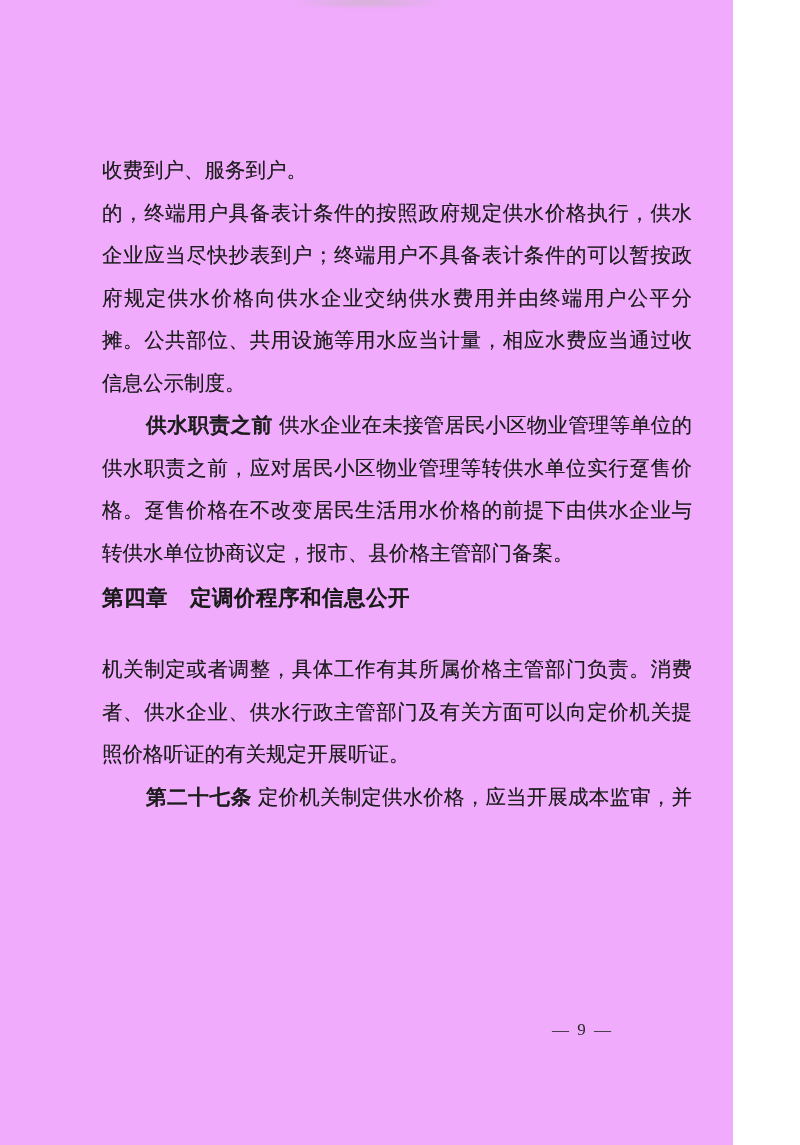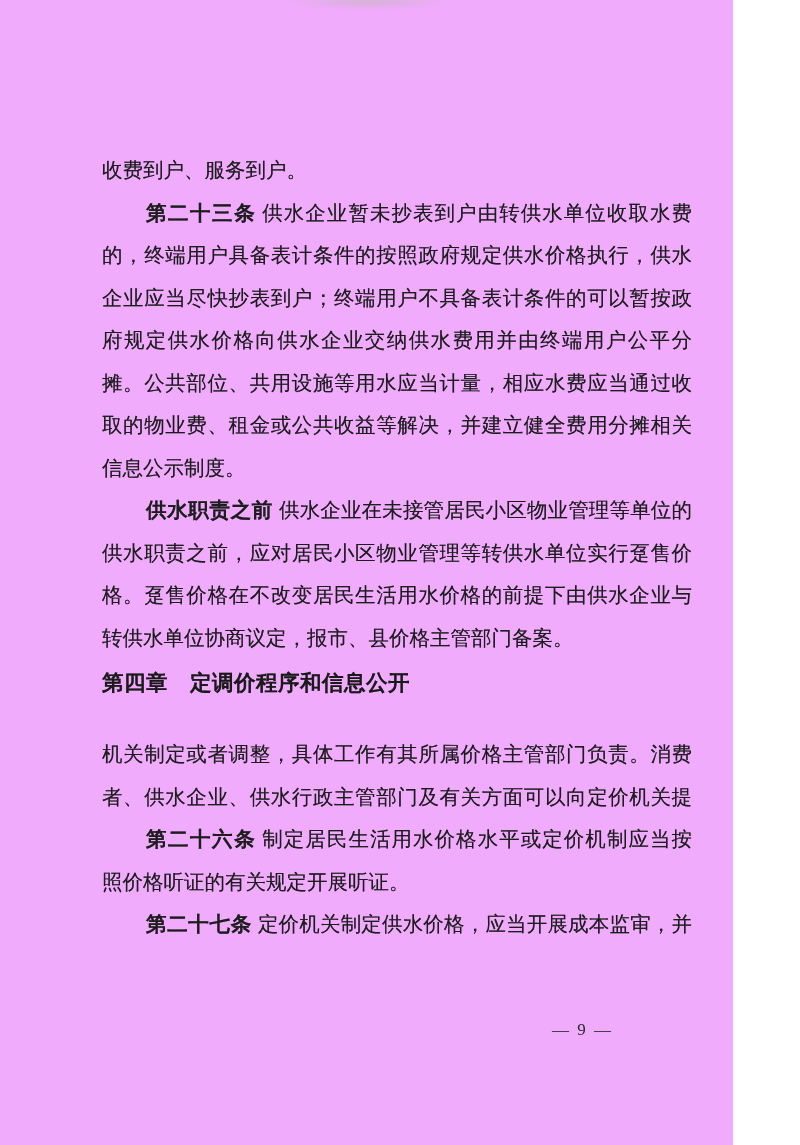--- a/index.html
+++ b/index.html
@@ -71,38 +71,35 @@
 </head>
 <body>
 
 <div class="page">
   <div class="scan-smudge-top"></div>
 
   <div class="content">
 
     <div class="line end"><span>收费到户、服务到户。</span></div>
 
-    <div class="line full ind"><b class="lead">第二十三条</b><span>供水企业暂未抄表到户由转供水单位收取水费</span></div>
     <div class="line full"><span>的，终端用户具备表计条件的按照政府规定供水价格执行，供水</span></div>
     <div class="line full"><span>企业应当尽快抄表到户；终端用户不具备表计条件的可以暂按政</span></div>
     <div class="line full"><span>府规定供水价格向供水企业交纳供水费用并由终端用户公平分</span></div>
     <div class="line full"><span>摊。公共部位、共用设施等用水应当计量，相应水费应当通过收</span></div>
-    <div class="line full"><span>取的物业费、租金或公共收益等解决，并建立健全费用分摊相关</span></div>
     <div class="line end"><span>信息公示制度。</span></div>
 
     <div class="line full ind"><b class="lead">供水职责之前</b><span>供水企业在未接管居民小区物业管理等单位的</span></div>
     <div class="line full"><span>供水职责之前，应对居民小区物业管理等转供水单位实行趸售价</span></div>
     <div class="line full"><span>格。趸售价格在不改变居民生活用水价格的前提下由供水企业与</span></div>
     <div class="line end"><span>转供水单位协商议定，报市、县价格主管部门备案。</span></div>
 
     <div class="chapter-heading">第四章　定调价程序和信息公开</div>
 
     <div class="line full"><span>机关制定或者调整，具体工作有其所属价格主管部门负责。消费</span></div>
     <div class="line full"><span>者、供水企业、供水行政主管部门及有关方面可以向定价机关提</span></div>
 
-    <div class="line full ind"><b class="lead">第二十六条</b><span>制定居民生活用水价格水平或定价机制应当按</span></div>
     <div class="line end"><span>照价格听证的有关规定开展听证。</span></div>
 
     <div class="line full ind"><b class="lead">第二十七条</b><span>定价机关制定供水价格，应当开展成本监审，并</span></div>
   </div>
 
   <div class="page-number">— 9 —</div>
 </div>
 
 </body></html>

